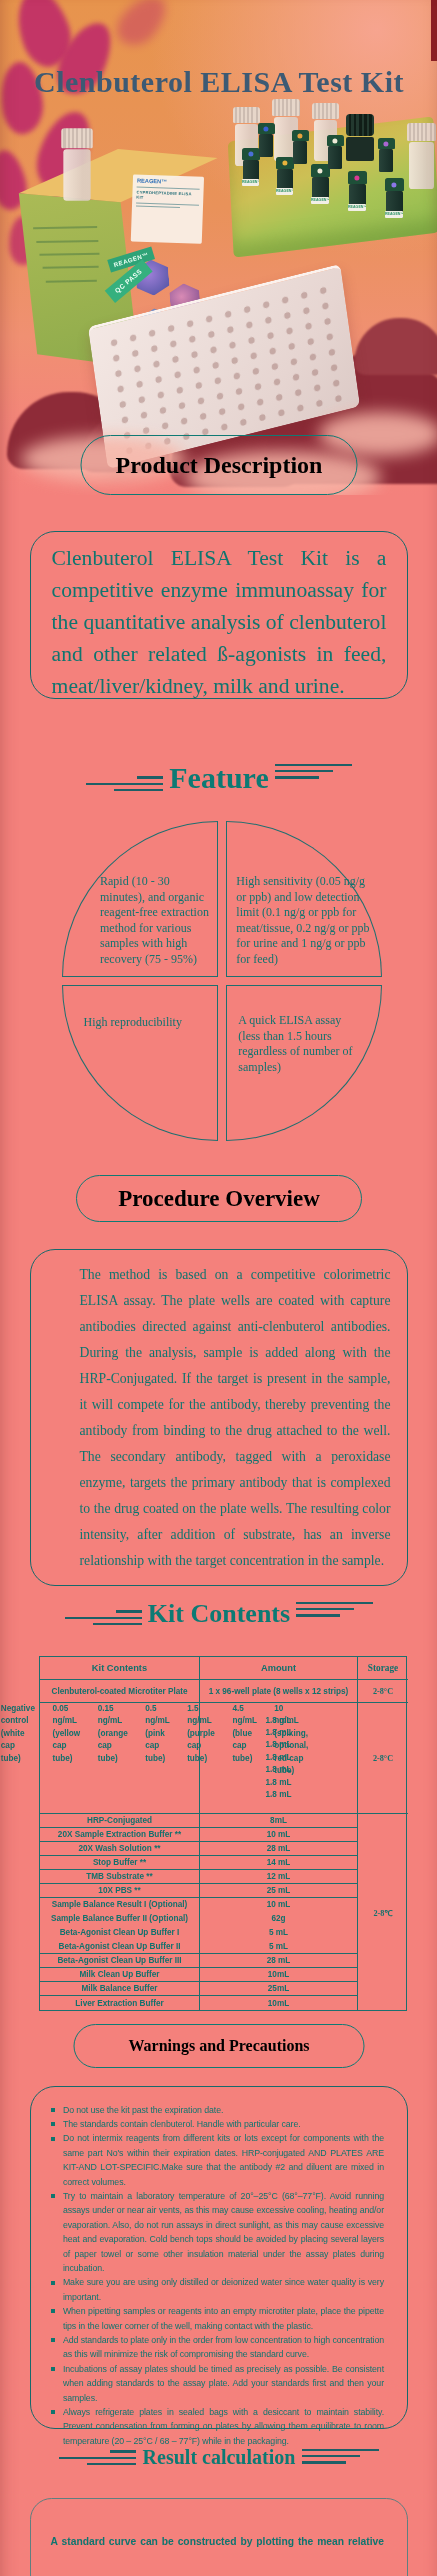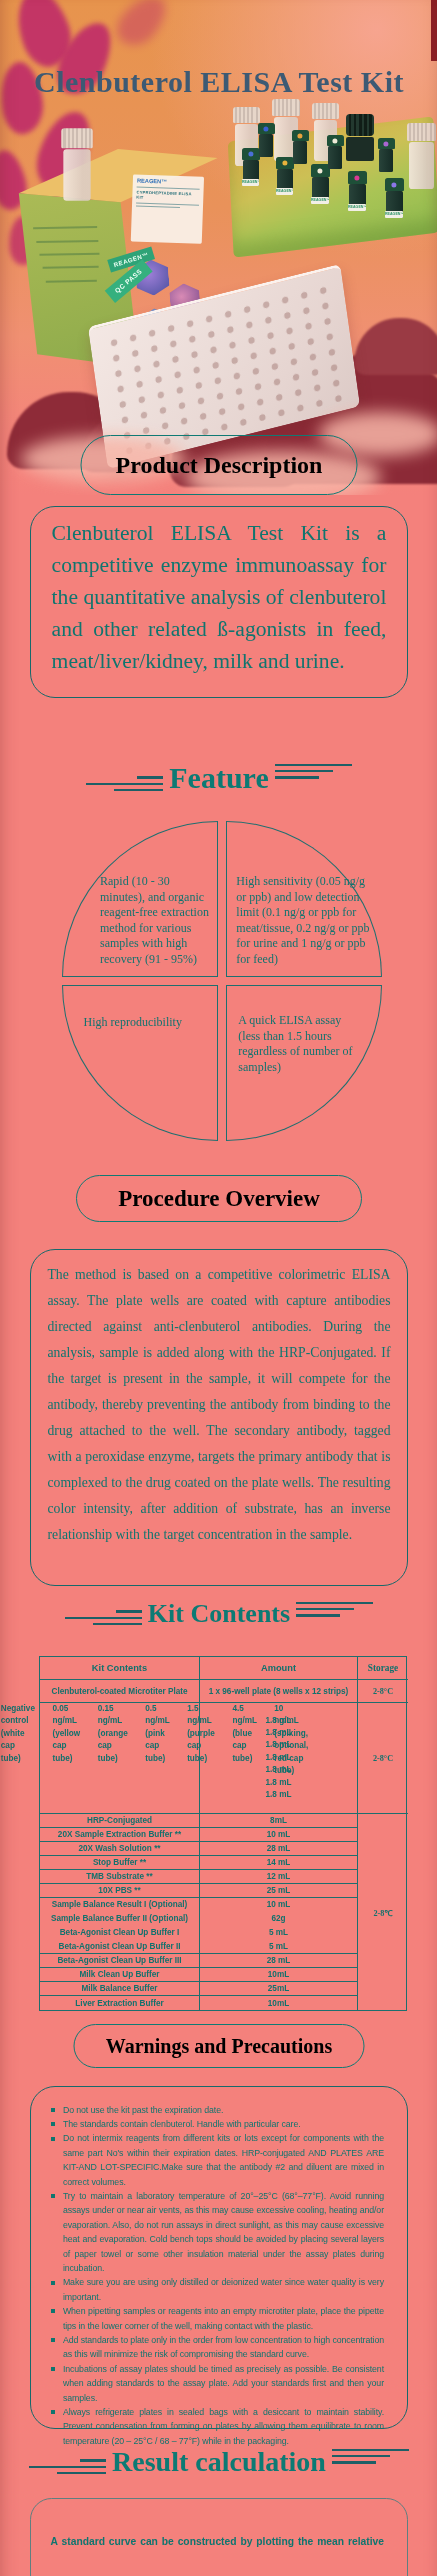--- a/index.html
+++ b/index.html
@@ -62,63 +62,63 @@
         color:#000000;font-weight:700;display:flex;align-items:center;justify-content:center;text-align:center;}
   .rbox{position:absolute;left:30px;width:378px;border:1.5px solid #16696b;border-radius:25px;color:#0f756f;box-sizing:border-box;}
   .line-title{position:absolute;left:0;width:100%;display:flex;justify-content:center;}
   .lt-wrap{position:relative;color:#0d7a74;font-weight:700;}
   .deco{position:absolute;display:flex;flex-direction:column;gap:4.1px;}
   .deco div{height:2.1px;background:#1d5f66;}
   .deco-r{left:calc(100% + 6.2px);top:3.1px;align-items:flex-start;}
   .deco-l{right:calc(100% + 6.2px);bottom:4.1px;align-items:flex-end;}
   
   #pd-pill{top:435px;width:275px;height:58px;font-size:24px;}
-  #pd-box{top:506px;height:192px;}
+  #pd-box{top:531px;height:168px;}
   #pd-box .body{margin:10.3px 20.6px;font-size:21.6px;line-height:32px;text-align:justify;}
   
   #feature-title{top:761px;font-size:30px;}
   #feature-circle{position:absolute;left:62px;top:821px;width:320px;height:320px;}
   .q{position:absolute;width:156px;height:156px;border:1.3px solid #1e6f70;box-sizing:border-box;}
   .q-tl{left:0;top:0;border-radius:100% 0 0 0;}
   .q-tr{right:0;top:0;border-radius:0 100% 0 0;}
   .q-bl{left:0;bottom:0;border-radius:0 0 0 100%;}
   .q-br{right:0;bottom:0;border-radius:0 0 100% 0;}
   .qtext{position:absolute;color:#12736f;font-size:12px;line-height:15.5px;}
   
   #po-pill{top:1175px;width:284px;height:45px;font-size:23px;}
-  #po-box{top:1249px;height:337px;}
+  #po-box{top:1249px;height:337px;padding-left:32px;}
   #po-box .body{margin:12.4px 16.5px;font-size:13.7px;line-height:26px;text-align:justify;}
   
   #kc-title{top:1599px;font-size:26px;}
   .kit-table{position:absolute;left:39px;top:1656px;width:368px;display:grid;
         grid-template-columns:160px 158px 50px;
         grid-template-rows:23px 23px 111px 14.4px 14px 14px 14px 14px 14px 56px 14px 14px 14px 14px;
         border:1.3px solid #1d6e6e;box-sizing:border-box;
         font-family:"Liberation Sans",sans-serif;font-weight:700;font-size:8.2px;color:#11716d;}
   .tc{border-right:1px solid #1d6e6e;border-bottom:1px solid #1d6e6e;display:flex;align-items:center;
         justify-content:center;text-align:center;white-space:nowrap;overflow:visible;}
   .tc.hdr{font-size:9.3px;}
   .tc.no-r{border-right:none;font-family:Liberation Serif, serif;}
   .tc.no-b{border-bottom:none;}
   .tc.std-names{flex-direction:row;align-items:flex-start;justify-content:center;white-space:normal;
         line-height:12.4px;padding-left:7.2px;text-align:left;}
   .tc.std-names .ind{padding-left:17.5px;}
   .tc.col-lines{flex-direction:column;line-height:12.4px;}
   .tc.opt-lines{flex-direction:column;line-height:14px;white-space:nowrap;}
   .storage-merged{grid-column:3;grid-row:4 / span 11;}
   
-  #warn-pill{top:2024px;width:289px;height:42px;font-size:20px;}
+  #warn-pill{top:2024px;width:289px;height:42px;font-size:16px;}
   #warn-box{top:2086px;height:343px;}
   .bullets{margin:15.5px 23px 0 19.6px;font-family:"Liberation Sans",sans-serif;font-size:8.8px;font-weight:500;
         line-height:14.4px;color:#0f756f;letter-spacing:-0.1px;}
   .bullet-item{display:flex;margin:0;}
   .bullet-sq{flex:0 0 4.1px;width:4.1px;height:4.1px;background:#0f756f;margin:5.2px 8.2px 0 0;}
   .bullet-item p{margin:0;flex:1;text-align:justify;}
   
-  #rc-title{top:2446px;font-size:28px;}
+  #rc-title{top:2446px;font-size:20px;}
   #rc-box{top:2498px;height:207px;border-color:#5e7f80;border-radius:21.6px;}
   #rc-box .body{margin:23px 23px 0 19.6px;font-family:"Liberation Sans",sans-serif;font-size:10.3px;font-weight:600;
         line-height:40px;text-align:justify;}
 </style>
 </head>
 <body>
 
 <div class="page">
 
   <div class="hero">
@@ -280,21 +280,21 @@
         </div>
       <div class="deco deco-l">
           <div style="width:26px;"></div>
           <div style="width:77px;"></div>
           <div style="width:49px;"></div>
         </div>
     </div>
   </div>
   <div id="feature-circle">
     <div class="q q-tl">
-      <div class="qtext" style="left:37px;top:52px;width:116px;">Rapid (10 - 30 minutes), and organic reagent-free extraction method for various samples with high recovery (91 - 95%)</div>
+      <div class="qtext" style="left:37px;top:52px;width:116px;">Rapid (10 - 30 minutes), and organic reagent-free extraction method for various samples with high recovery (75 - 95%)</div>
     </div>
     <div class="q q-tr">
       <div class="qtext" style="left:9.3px;top:52px;width:138px;">High sensitivity (0.05 ng/g or ppb) and low detection limit (0.1 ng/g or ppb for meat/tissue, 0.2 ng/g or ppb for urine and 1 ng/g or ppb for feed)</div>
     </div>
     <div class="q q-bl">
       <div class="qtext" style="left:20.6px;top:29px;width:124px;">High reproducibility</div>
     </div>
     <div class="q q-br">
       <div class="qtext" style="left:11.3px;top:27px;width:124px;">A quick ELISA assay (less than 1.5 hours regardless of number of samples)</div>
     </div>

